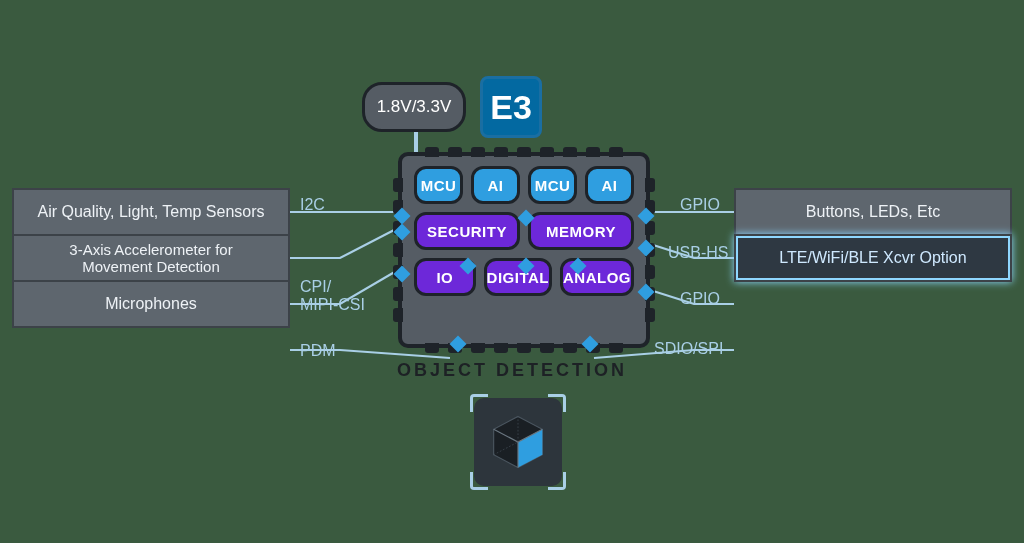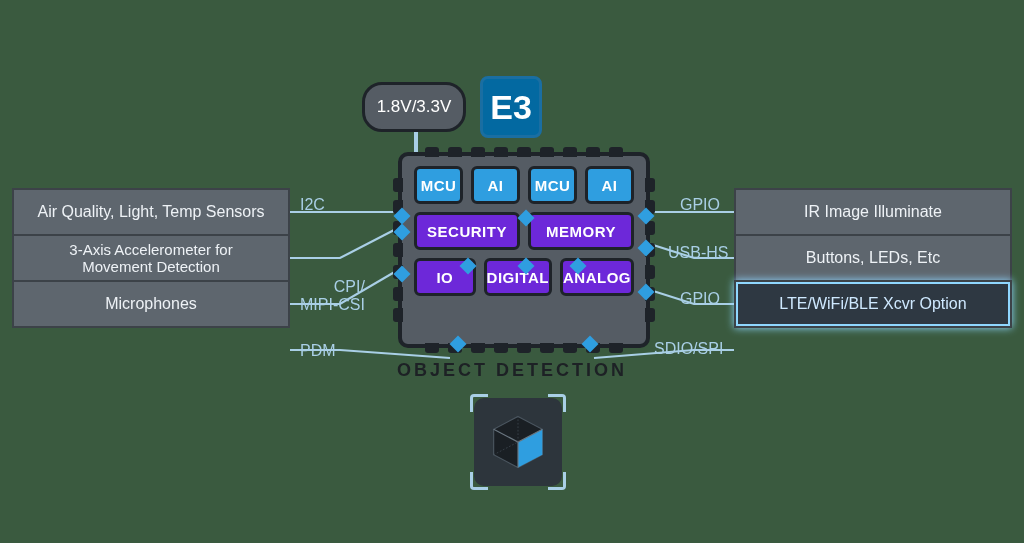--- a/index.html
+++ b/index.html
@@ -65,21 +65,21 @@
   .chip-row { display: flex; gap: 8px; }
   .chip-row > * { flex: 1; }
 
   .chip-cell {
     height: 38px;
     display: flex; align-items: center; justify-content: center;
     font-weight: 700;
     font-size: 15px;
     letter-spacing: .5px;
     border: 3px solid #1e2329;
-    border-radius: 6px;
+    border-radius: 12px;
     text-transform: uppercase;
   }
   .chip-cell.blue { background: #2f9ee0; color: #fff; border-color: #1e2329; }
   .chip-cell.dark { background: #6d28d9; color: #fff; }
 
   
   .pins-h, .pins-v { position: absolute; display: flex; justify-content: space-evenly; }
   .pins-h { left: 14px; right: 14px; }
   .pins-top    { top: -9px;   } .pins-bottom { bottom: -9px; }
   .pins-v { top: 14px; bottom: 14px; flex-direction: column; }
@@ -140,21 +140,20 @@
     font: 700 34px/1 Arial, sans-serif;
     border: 3px solid #1a6ea2;
   }
 
   
   .cnx {
     position: absolute;
     color: #a9cfe6;
     font-size: 16px;
     white-space: pre;
-    text-align: right;
   }
 
   
   svg.wires {
     position: absolute; inset: 0;
     width: 1024px; height: 543px;
     pointer-events: none;
   }
   svg.wires path { stroke: #a9cfe6; stroke-width: 2.2; fill: none; }
 
@@ -199,23 +198,20 @@
     </div>
   <div class="panel two-line">
       <span>3-Axis Accelerometer for<br>Movement Detection</span>
     </div>
   <div class="panel">
       <span>Microphones</span>
     </div>
 </div>
 
 <div class="panel-col panel-right">
-  <div class="panel">
-      <span>IR Image Illuminate</span>
-    </div>
   <div class="panel">
       <span>Buttons, LEDs, Etc</span>
     </div>
   <div class="panel highlight">
       <span>LTE/WiFi/BLE Xcvr Option</span>
     </div>
 </div>
 
 <div class="cnx" style="left:300px; top:196px">I2C</div>
 <div class="cnx" style="left:300px; top:278px">CPI/<br>MIPI-CSI</div>

